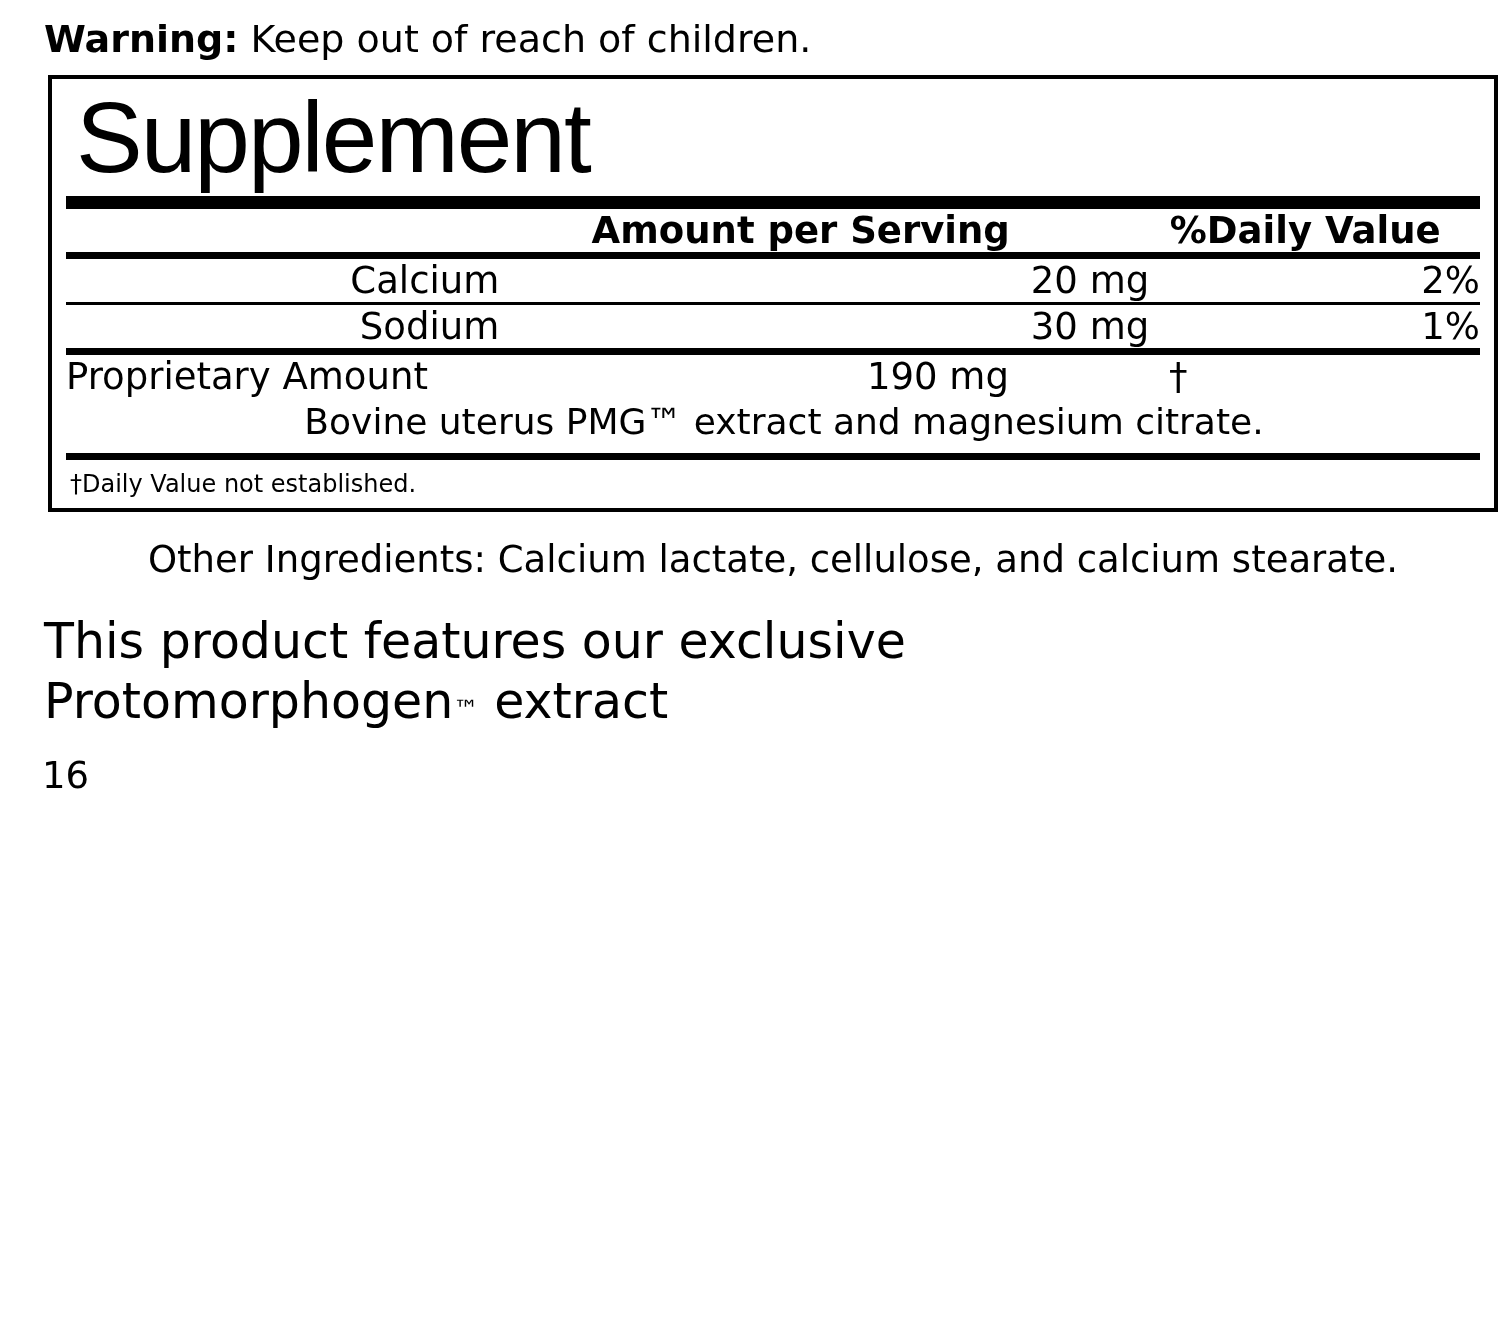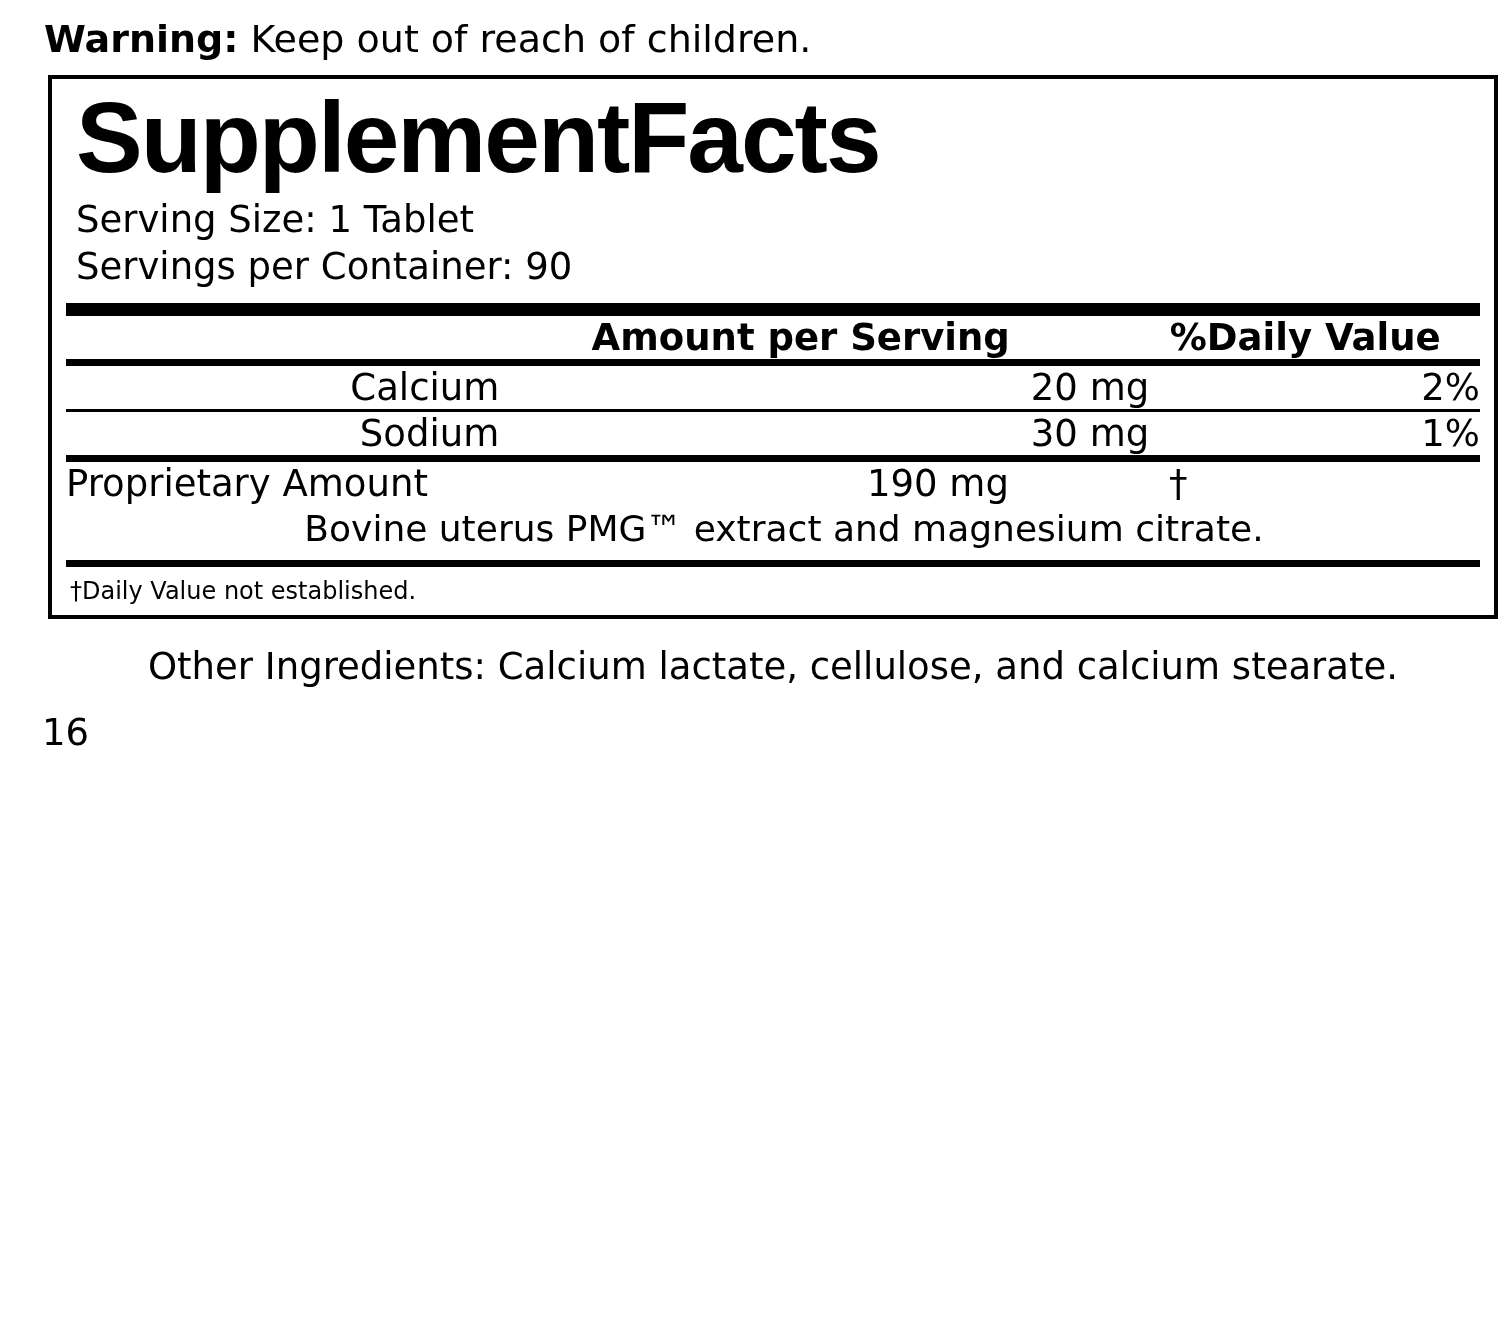--- a/index.html
+++ b/index.html
@@ -39,25 +39,26 @@
 
   
   .panel {
     border: 4px solid #000;
     box-sizing: border-box;
     padding: 0 14px 0 14px;
     margin: 0 4px 0 10px;
   }
   .sf-title {
     font-family: "Liberation Sans", sans-serif;
-    font-weight: bold;
+    font-weight: normal;
     font-size: 100px;
     letter-spacing: -2px;
     line-height: 1.05;
     display: flex;
+    justify-content: space-between;
     padding: 6px 8px 2px 10px;
     white-space: nowrap;
   }
   .serving-lines {
     font-size: 37px;
     line-height: 1.28;
     padding: 4px 0 8px 10px;
   }
 
   .rule-thick {
@@ -142,27 +143,22 @@
 <div class="page">
 
   <div class="warning">
     <b>Warning:</b><span class="txt"> Keep out of reach of children.</span>
   </div>
 
   <div class="panel">
 
     <div class="sf-title">
       <span>Supplement</span>
-      <span>Facts</span>
     </div>
 
-    <div class="serving-lines">
-      <div>Serving Size: 1 Tablet</div>
-      <div>Servings per Container: 90</div>
-    </div>
 
     <div class="rule-thick"></div>
 
     <table class="facts">
       <tbody>
           <tr class="hdr-row">
         <th class="col-name"></th>
         <th class="col-amt">Amount per Serving</th>
         <th class="col-dv">%Daily Value</th>
       </tr>
@@ -200,16 +196,20 @@
     <div class="blend-sub">Bovine uterus PMG™ extract and magnesium citrate.</div>
 
     <div class="rule-mid"></div>
 
     <div class="dagger-note">†Daily Value not established.</div>
 
   </div>
 
   <div class="other-ing">Other Ingredients: Calcium lactate, cellulose, and calcium stearate.</div>
 
+  <div class="feature">
+    <span>This product features our exclusive</span><br>
+    <span>Protomorphogen</span><sup>™</sup><span> extract</span>
+  </div>
 
   <div class="page-num">16</div>
 
 </div>
 
 </body></html>

